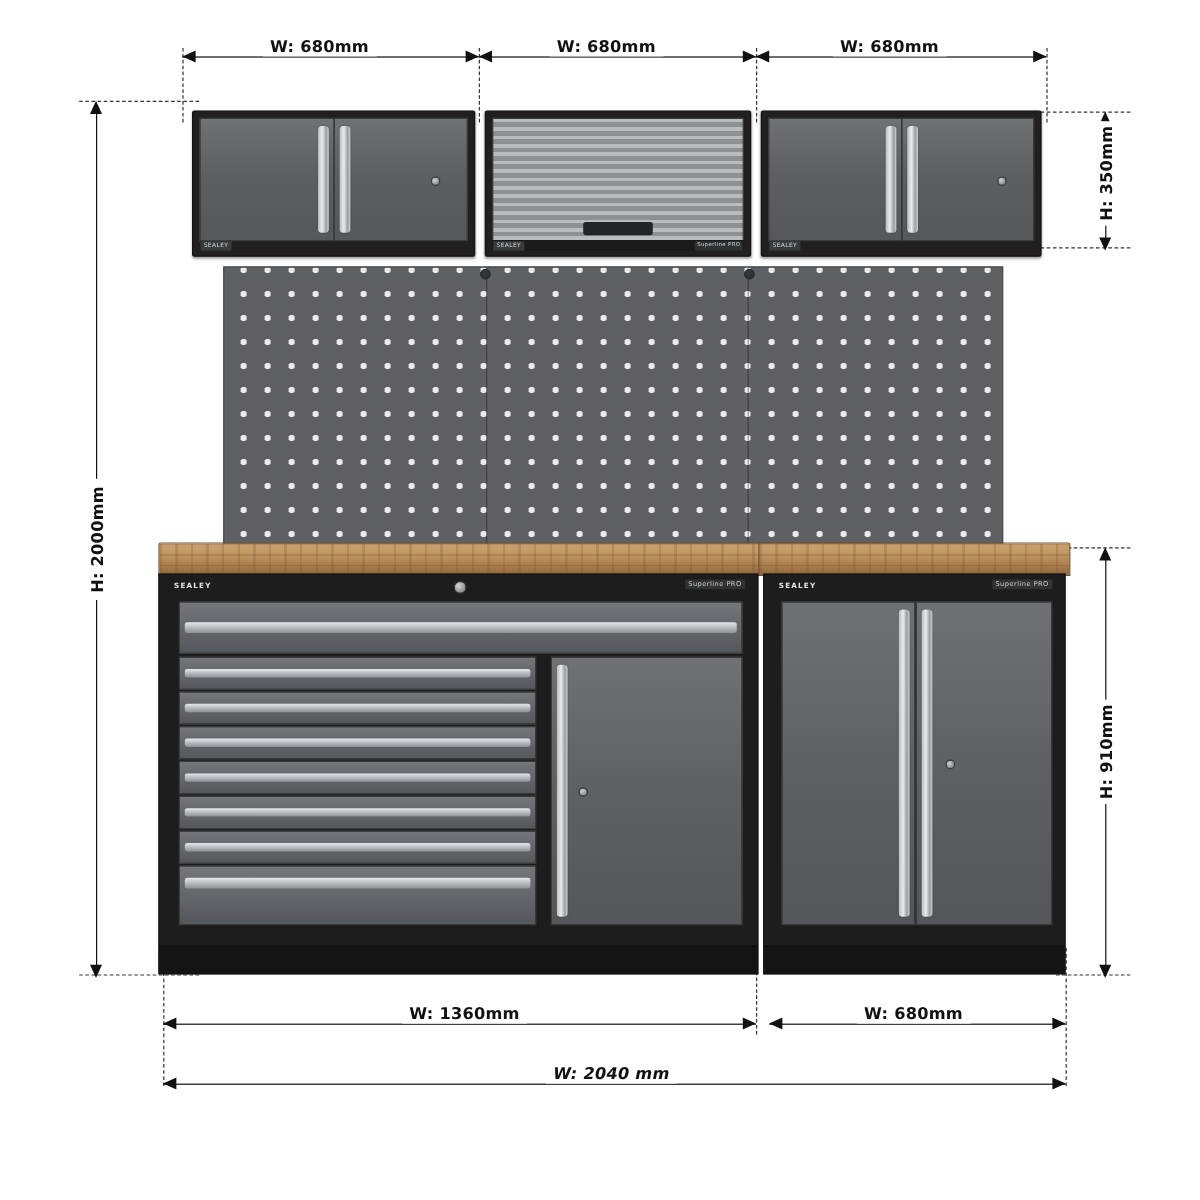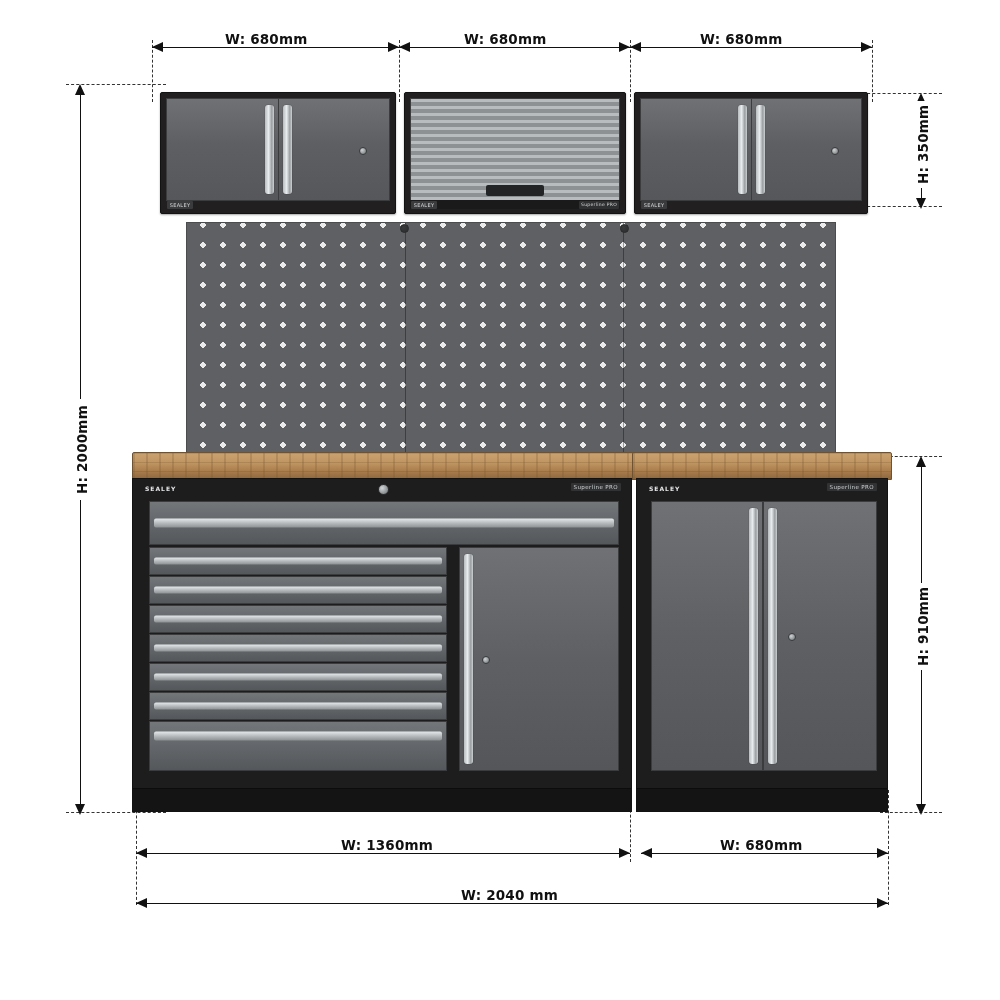--- a/index.html
+++ b/index.html
@@ -225,21 +225,21 @@
   <div class="dimtext" style="left:335px;top:837px;background:#fff;padding:0 6px;">W: 1360mm</div>
 
   <div class="hline" style="left:641px;top:853px;width:247px;"></div>
   <div class="arrow arr-l" style="left:641px;top:848px;"></div>
   <div class="arrow arr-r" style="left:877px;top:848px;"></div>
   <div class="dimtext" style="left:714px;top:837px;background:#fff;padding:0 6px;">W: 680mm</div>
 
   <div class="hline" style="left:136px;top:903px;width:752px;"></div>
   <div class="arrow arr-l" style="left:136px;top:898px;"></div>
   <div class="arrow arr-r" style="left:877px;top:898px;"></div>
-  <div class="dimtext" style="left:455px;top:887px;background:#fff;padding:0 6px;">W: 2040 mm</div>
+  <div class="dimtext" style="left:455px;top:887px;background:#fff;padding:0 6px;font-style:italic;">W: 2040 mm</div>
 
   <div class="unit pegboard" style="left:186px;top:222px;width:650px;height:238px;">
     <div class="pegholes"></div>
     <div class="pegseam" style="left:218px;"></div>
     <div class="pegseam" style="left:436px;"></div>
   </div>
   <div class="pegscrew" style="left:400px;top:224px;"></div>
   <div class="pegscrew" style="left:620px;top:224px;"></div>
 
   <div class="unit wallcab" style="left:160px;top:92px;width:236px;height:122px;">

